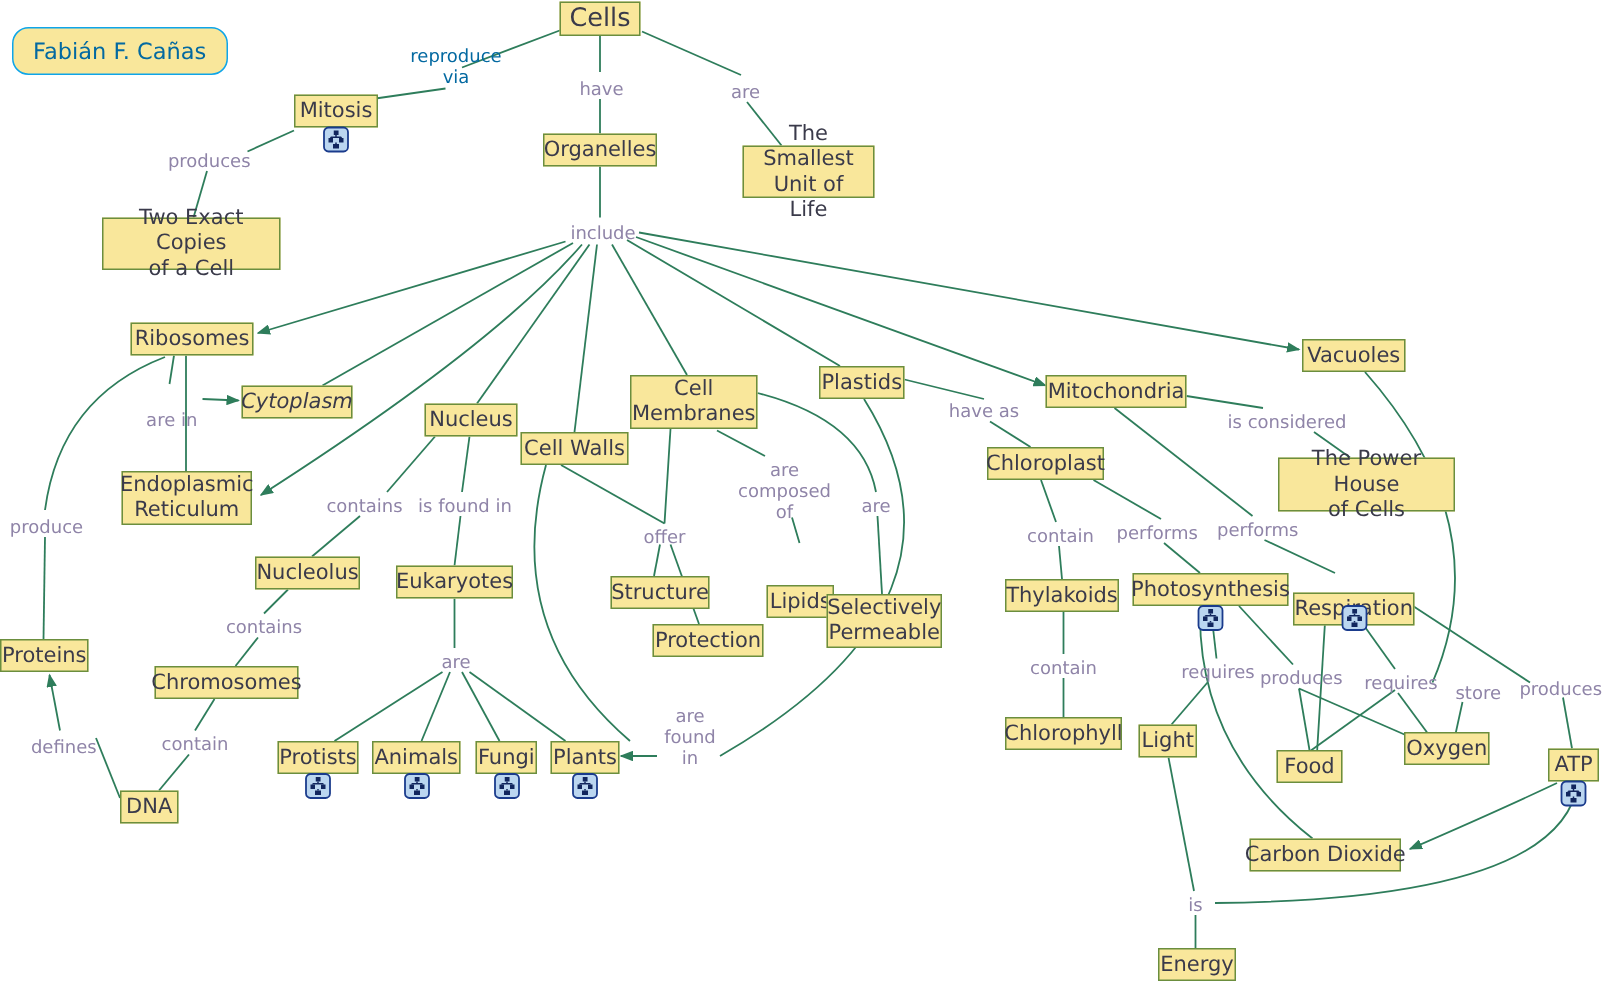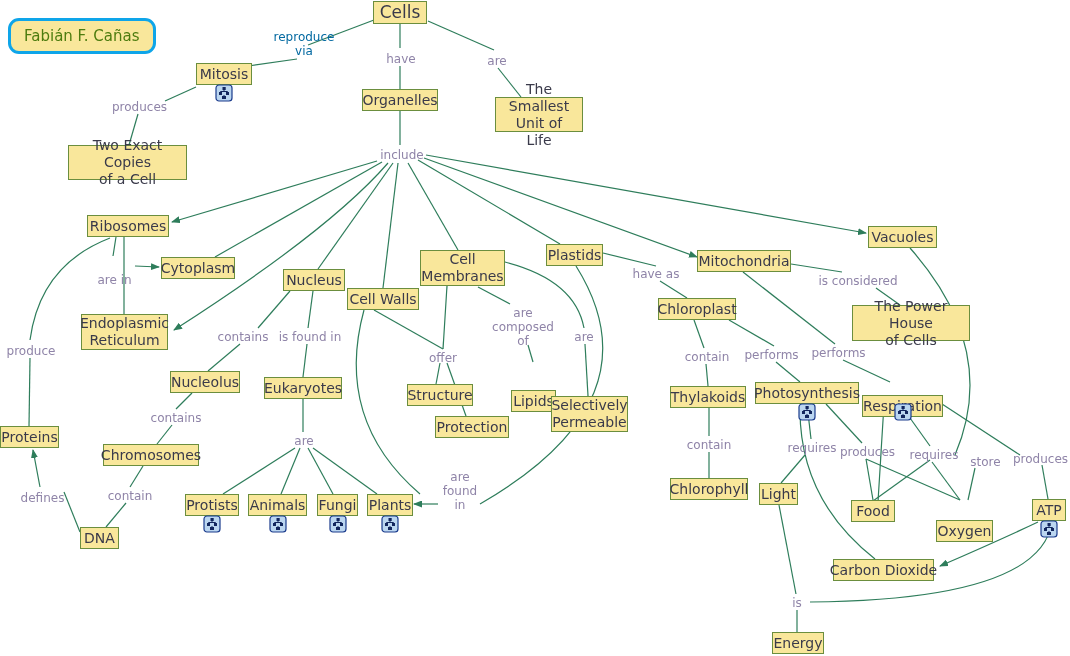--- a/index.html
+++ b/index.html
@@ -23,23 +23,23 @@
     display:flex;
     align-items:center;
     justify-content:center;
     padding:2px 5px;
     white-space:nowrap;
   }
   .node.multi{white-space:normal;}
   .author{
     position:absolute;
     background:#F9E79B;
-    border:3px solid #0ea5e9;
+    border:1px solid #0ea5e9;
     border-radius:11px;
-    color:#4d7c0f;
+    color:#0369a1;
     font-size:15px;
     padding:6px 13px;
     white-space:nowrap;
   }
   .linklabel{
     position:absolute;
     color:#8F84A8;
     font-size:12px;
     line-height:14px;
     text-align:center;
@@ -159,21 +159,21 @@
           <rect x="11" y="8" width="3" height="3" fill="#12265E"></rect>
           <rect x="7.5" y="3" width="3.2" height="3" fill="#12265E"></rect>
           <rect x="7" y="12" width="4" height="3" fill="#12265E"></rect>
           <path d="M9 6 L9 7.5 M5.5 7.5 L12.5 7.5 M5.5 7.5 L5.5 8 M12.5 7.5 L12.5 8 M9 11 L9 12" stroke="#12265E" stroke-width="1" fill="none"></path>
         </svg>
       </div>
       <div class="node" style="left: 362px; top: 89px; width: 76px; height: 22px; font-size: 14px;">Organelles</div>
       <div class="node multi" style="left: 495px; top: 97px; width: 88px; height: 35px; font-size: 14px;">The Smallest<br>Unit of Life</div>
       <div class="node multi" style="left: 68px; top: 145px; width: 119px; height: 35px; font-size: 14px;">Two Exact Copies<br>of a Cell</div>
       <div class="node" style="left: 87px; top: 215px; width: 82px; height: 22px; font-size: 14px;">Ribosomes</div>
-      <div class="node" style="left: 161px; top: 257px; width: 74px; height: 22px; font-size: 14px;">Cytoplasm</div>
+      <div class="node" style="left: 161px; top: 257px; width: 74px; height: 22px; font-size: 14px; font-style: italic;">Cytoplasm</div>
       <div class="node" style="left: 283px; top: 269px; width: 62px; height: 22px; font-size: 14px;">Nucleus</div>
       <div class="node" style="left: 347px; top: 288px; width: 72px; height: 22px; font-size: 14px;">Cell Walls</div>
       <div class="node multi" style="left: 420px; top: 250px; width: 85px; height: 36px; font-size: 14px;">Cell<br>Membranes</div>
       <div class="node" style="left: 546px; top: 244px; width: 57px; height: 22px; font-size: 14px;">Plastids</div>
       <div class="node" style="left: 697px; top: 250px; width: 94px; height: 22px; font-size: 14px;">Mitochondria</div>
       <div class="node" style="left: 868px; top: 226px; width: 69px; height: 22px; font-size: 14px;">Vacuoles</div>
       <div class="node multi" style="left: 81px; top: 314px; width: 87px; height: 36px; font-size: 14px;">Endoplasmic<br>Reticulum</div>
       <div class="node" style="left: 658px; top: 298px; width: 78px; height: 22px; font-size: 14px;">Chloroplast</div>
       <div class="node multi" style="left: 852px; top: 305px; width: 118px; height: 36px; font-size: 14px;">The Power House<br>of Cells</div>
       <div class="node" style="left: 170px; top: 371px; width: 70px; height: 22px; font-size: 14px;">Nucleolus</div>
@@ -247,21 +247,21 @@
         <svg width="18" height="18" viewBox="0 0 18 18">
           <rect x="1" y="1" width="16" height="16" rx="3" ry="3" fill="#BBD6F0" stroke="#1A3B8C" stroke-width="1.2"></rect>
           <rect x="4" y="8" width="3" height="3" fill="#12265E"></rect>
           <rect x="11" y="8" width="3" height="3" fill="#12265E"></rect>
           <rect x="7.5" y="3" width="3.2" height="3" fill="#12265E"></rect>
           <rect x="7" y="12" width="4" height="3" fill="#12265E"></rect>
           <path d="M9 6 L9 7.5 M5.5 7.5 L12.5 7.5 M5.5 7.5 L5.5 8 M12.5 7.5 L12.5 8 M9 11 L9 12" stroke="#12265E" stroke-width="1" fill="none"></path>
         </svg>
       </div>
       <div class="node" style="left: 851px; top: 500px; width: 44px; height: 22px; font-size: 14px;">Food</div>
-      <div class="node" style="left: 936px; top: 520px; width: 57px; height: 22px; font-size: 14px;">Oxygen</div>
+      <div class="node" style="left: 936px; top: 488px; width: 57px; height: 22px; font-size: 14px;">Oxygen</div>
       <div class="node" style="left: 1032px; top: 499px; width: 34px; height: 22px; font-size: 14px;">ATP</div>
       <div class="badge" style="left: 1040px; top: 520px;">
         <svg width="18" height="18" viewBox="0 0 18 18">
           <rect x="1" y="1" width="16" height="16" rx="3" ry="3" fill="#BBD6F0" stroke="#1A3B8C" stroke-width="1.2"></rect>
           <rect x="4" y="8" width="3" height="3" fill="#12265E"></rect>
           <rect x="11" y="8" width="3" height="3" fill="#12265E"></rect>
           <rect x="7.5" y="3" width="3.2" height="3" fill="#12265E"></rect>
           <rect x="7" y="12" width="4" height="3" fill="#12265E"></rect>
           <path d="M9 6 L9 7.5 M5.5 7.5 L12.5 7.5 M5.5 7.5 L5.5 8 M12.5 7.5 L12.5 8 M9 11 L9 12" stroke="#12265E" stroke-width="1" fill="none"></path>
         </svg>

